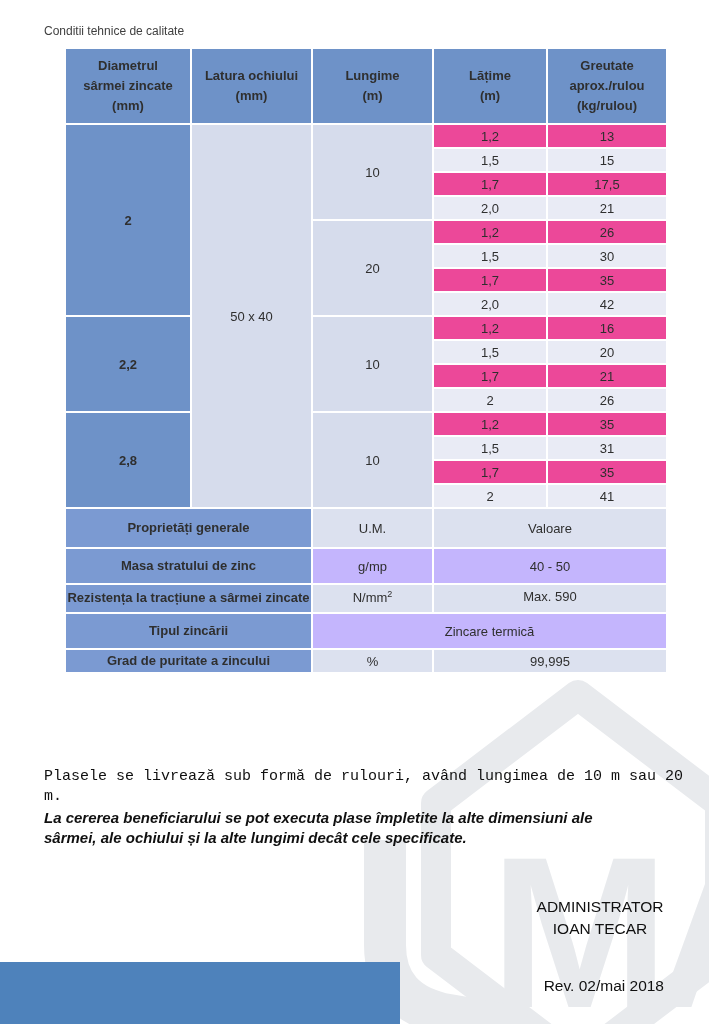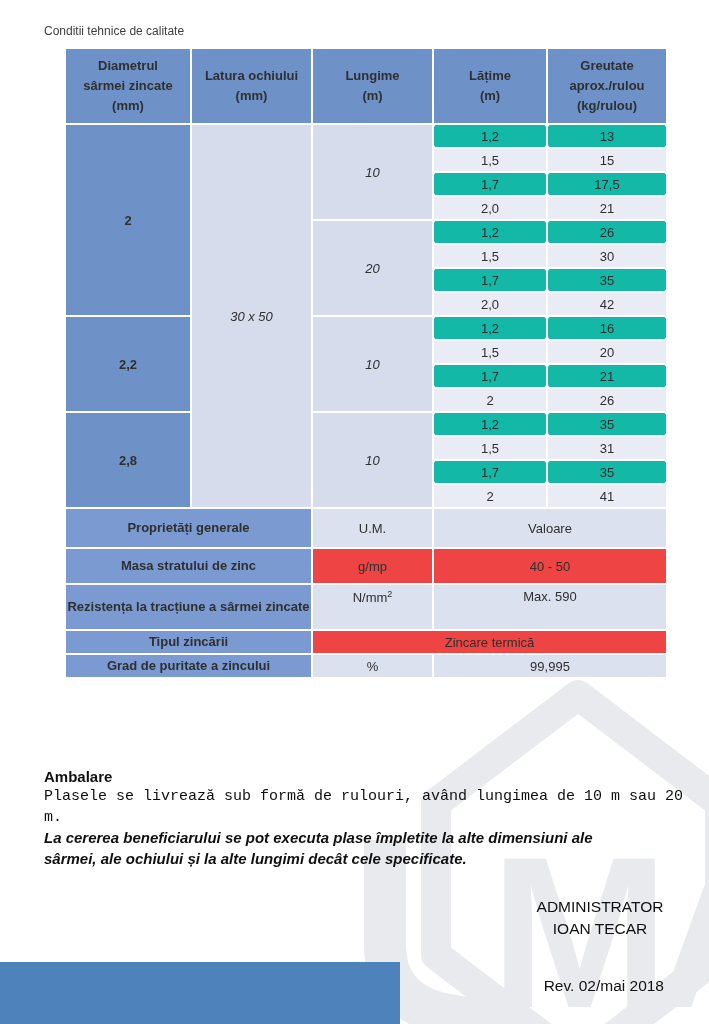--- a/index.html
+++ b/index.html
@@ -5,26 +5,26 @@
   html,body{margin:0;padding:0;background:#888;}
   .page{position:relative;width:709px;height:1024px;background:#ffffff;overflow:hidden;
         font-family:"Liberation Sans",sans-serif;}
   .page-title{position:absolute;left:44px;top:24px;font-size:12px;color:#3f3f3f;}
 
   .spec-table{position:absolute;left:64px;top:47px;border-collapse:collapse;table-layout:fixed;width:602px;}
   .spec-table td{border:2px solid #ffffff;text-align:center;vertical-align:middle;padding:0;
                  font-size:13px;color:#2f2f2f;overflow:hidden;}
   .hdr{background:#6e92c8;color:#ffffff;font-weight:bold;white-space:pre-line;line-height:1.55;}
   .grp{background:#6e92c8;color:#ffffff;font-weight:bold;}
-  .mid{background:#d6dcec;font-size:14px;font-style:italic;}
-  .band-d{background:#14b8a6;border-radius:6px;}
+  .mid{background:#d6dcec;font-size:14px;}
+  .band-d{background:#ec4899;}
   .band-l{background:#e9ebf5;}
   .lbl{background:#7b9ad2;color:#ffffff;font-weight:bold;line-height:1.6;}
   .val-d{background:#dce1ef;}
-  .val-l{background:#ef4444;}
+  .val-l{background:#c4b5fd;}
   .val-d,.val-l{font-size:13.5px;}
   sup{font-size:9px;}
 
   .ref-line{position:absolute;left:44px;top:705px;font-size:15px;color:#101010;}
   .ambalare{position:absolute;left:44px;top:767px;width:640px;font-size:15px;color:#101010;line-height:1.36;}
   .ambalare .amb-title{font-weight:bold;}
   .ambalare .amb-italic{font-weight:bold;font-style:italic;white-space:pre-line;}
   .ambalare .amb-normal{white-space:pre-line;font-family:Liberation Mono, monospace;}
 
   .signature{position:absolute;left:478px;top:896px;width:244px;text-align:center;
@@ -69,21 +69,21 @@
 (m)</td>
       <td class="hdr">Lățime
 (m)</td>
       <td class="hdr">Greutate
 aprox./rulou
 (kg/rulou)</td>
     </tr>
 
     <tr style="height:24px">
       <td class="grp" rowspan="8">2</td>
-      <td class="mid" rowspan="16">30 x 50</td>
+      <td class="mid" rowspan="16">50 x 40</td>
       <td class="mid" rowspan="4">10</td>
       <td class="band-d">1,2</td>
       <td class="band-d">13</td>
     </tr>
     <tr style="height:24px">
       <td class="band-l">1,5</td>
       <td class="band-l">15</td>
     </tr>
     <tr style="height:24px">
       <td class="band-d">1,7</td>
@@ -153,40 +153,39 @@
     <tr style="height:40px">
       <td class="lbl" colspan="2">Proprietăți generale</td>
       <td class="val-d">U.M.</td>
       <td class="val-d" colspan="2">Valoare</td>
     </tr>
     <tr style="height:36px">
       <td class="lbl" colspan="2">Masa stratului de zinc</td>
       <td class="val-l">g/mp</td>
       <td class="val-l" colspan="2">40 - 50</td>
     </tr>
-    <tr style="height:46px">
+    <tr style="height:29px">
       <td class="lbl" colspan="2" style="line-height:1.7">Rezistența la tracțiune a sârmei zincate</td>
       <td class="val-d" style="vertical-align:top;padding-top:4px"><span>N/mm</span><sup>2</sup></td>
       <td class="val-d" colspan="2" style="vertical-align:top;padding-top:4px">Max. 590</td>
     </tr>
-    <tr style="height:24px">
+    <tr style="height:36px">
       <td class="lbl" colspan="2">Tipul zincării</td>
       <td class="val-l" colspan="3">Zincare termică</td>
     </tr>
     <tr style="height:24px">
       <td class="lbl" colspan="2">Grad de puritate a zincului</td>
       <td class="val-d">%</td>
       <td class="val-d" colspan="2">99,995</td>
     </tr>
   </tbody>
     </table>
 
 
   <div class="ambalare">
-    <div class="amb-title">Ambalare</div>
     <div class="amb-normal">Plasele se livrează sub formă de rulouri, având lungimea de 10 m sau 20 m.</div>
     <div class="amb-italic">La cererea beneficiarului se pot executa plase împletite  la alte dimensiuni ale
 sârmei, ale ochiului și la alte lungimi decât cele specificate.</div>
   </div>
 
   <div class="signature">
     <div>ADMINISTRATOR</div>
     <div>IOAN TECAR</div>
   </div>
 

